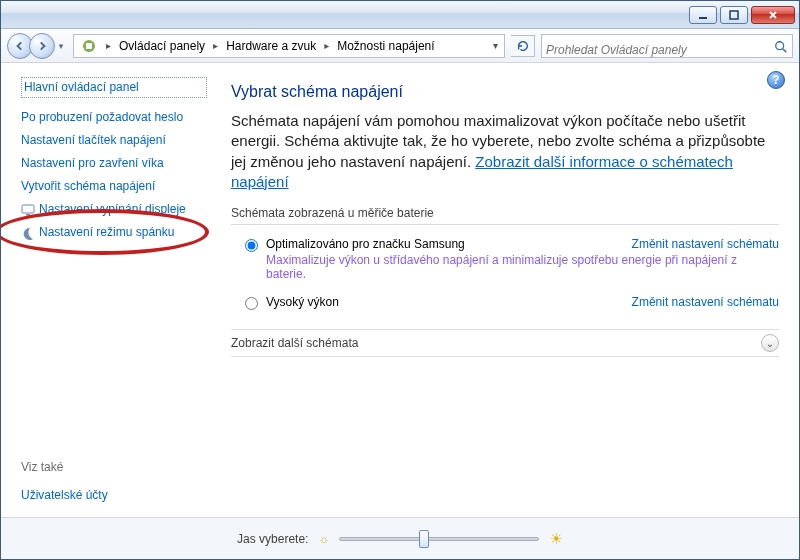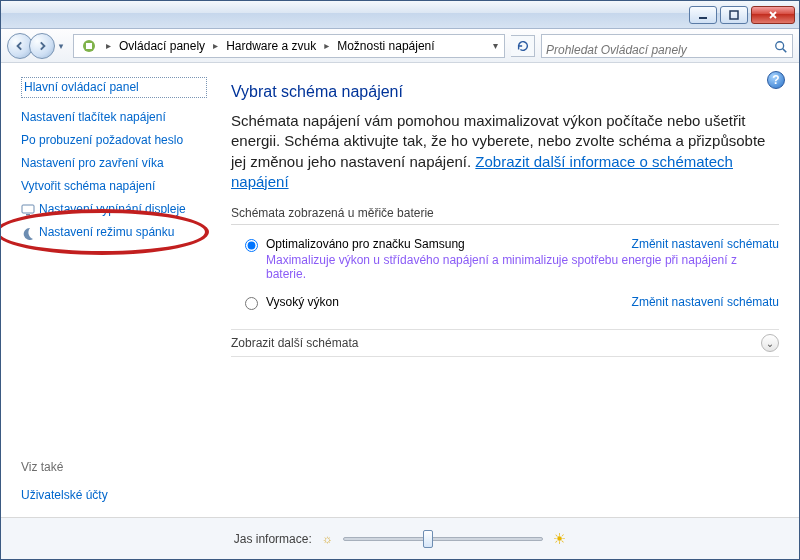--- a/index.html
+++ b/index.html
@@ -124,22 +124,22 @@
             <circle cx="6.5" cy="6.5" r="4.5" fill="none" stroke="#3a6ea5" stroke-width="1.5"></circle>
             <line x1="10" y1="10" x2="14" y2="14" stroke="#3a6ea5" stroke-width="1.8"></line>
           </svg></span>
     </div>
   </div>
 
   <div class="body">
 
     <div class="sidebar">
       <a href="#" class="home">Hlavní ovládací panel</a>
+      <a href="#">Po probuzení požadovat heslo</a>
       <a href="#">Nastavení tlačítek napájení</a>
-      <a href="#">Po probuzení požadovat heslo</a>
       <a href="#">Nastavení pro zavření víka</a>
       <a href="#">Vytvořit schéma napájení</a>
       <div class="side-item">
         <span class="side-icon"><svg width="14" height="14" viewBox="0 0 14 14">
               <rect x="1" y="2" width="12" height="8" rx="1" fill="none" stroke="#6d8db2"></rect>
               <rect x="5" y="11" width="4" height="1.5" fill="#6d8db2"></rect>
             </svg></span>
         <a href="#">Nastavení vypínání displeje</a>
       </div>
       <div class="side-item">
@@ -190,21 +190,21 @@
           <span>Zobrazit další schémata</span>
           <span class="chev">⌄</span>
         </div>
       </div>
     </div>
 
     <div class="anno" style="left:-6px; top:146px; width:214px; height:46px;"></div>
   </div>
 
   <div class="footer">
-    <span>Jas informace:</span>
+    <span>Jas vyberete:</span>
     <span class="sun-low">☼</span>
     <div class="slider">
       <div class="track"></div>
       <div class="thumb"></div>
     </div>
     <span class="sun-high">☀</span>
   </div>
 
 </div>
 

